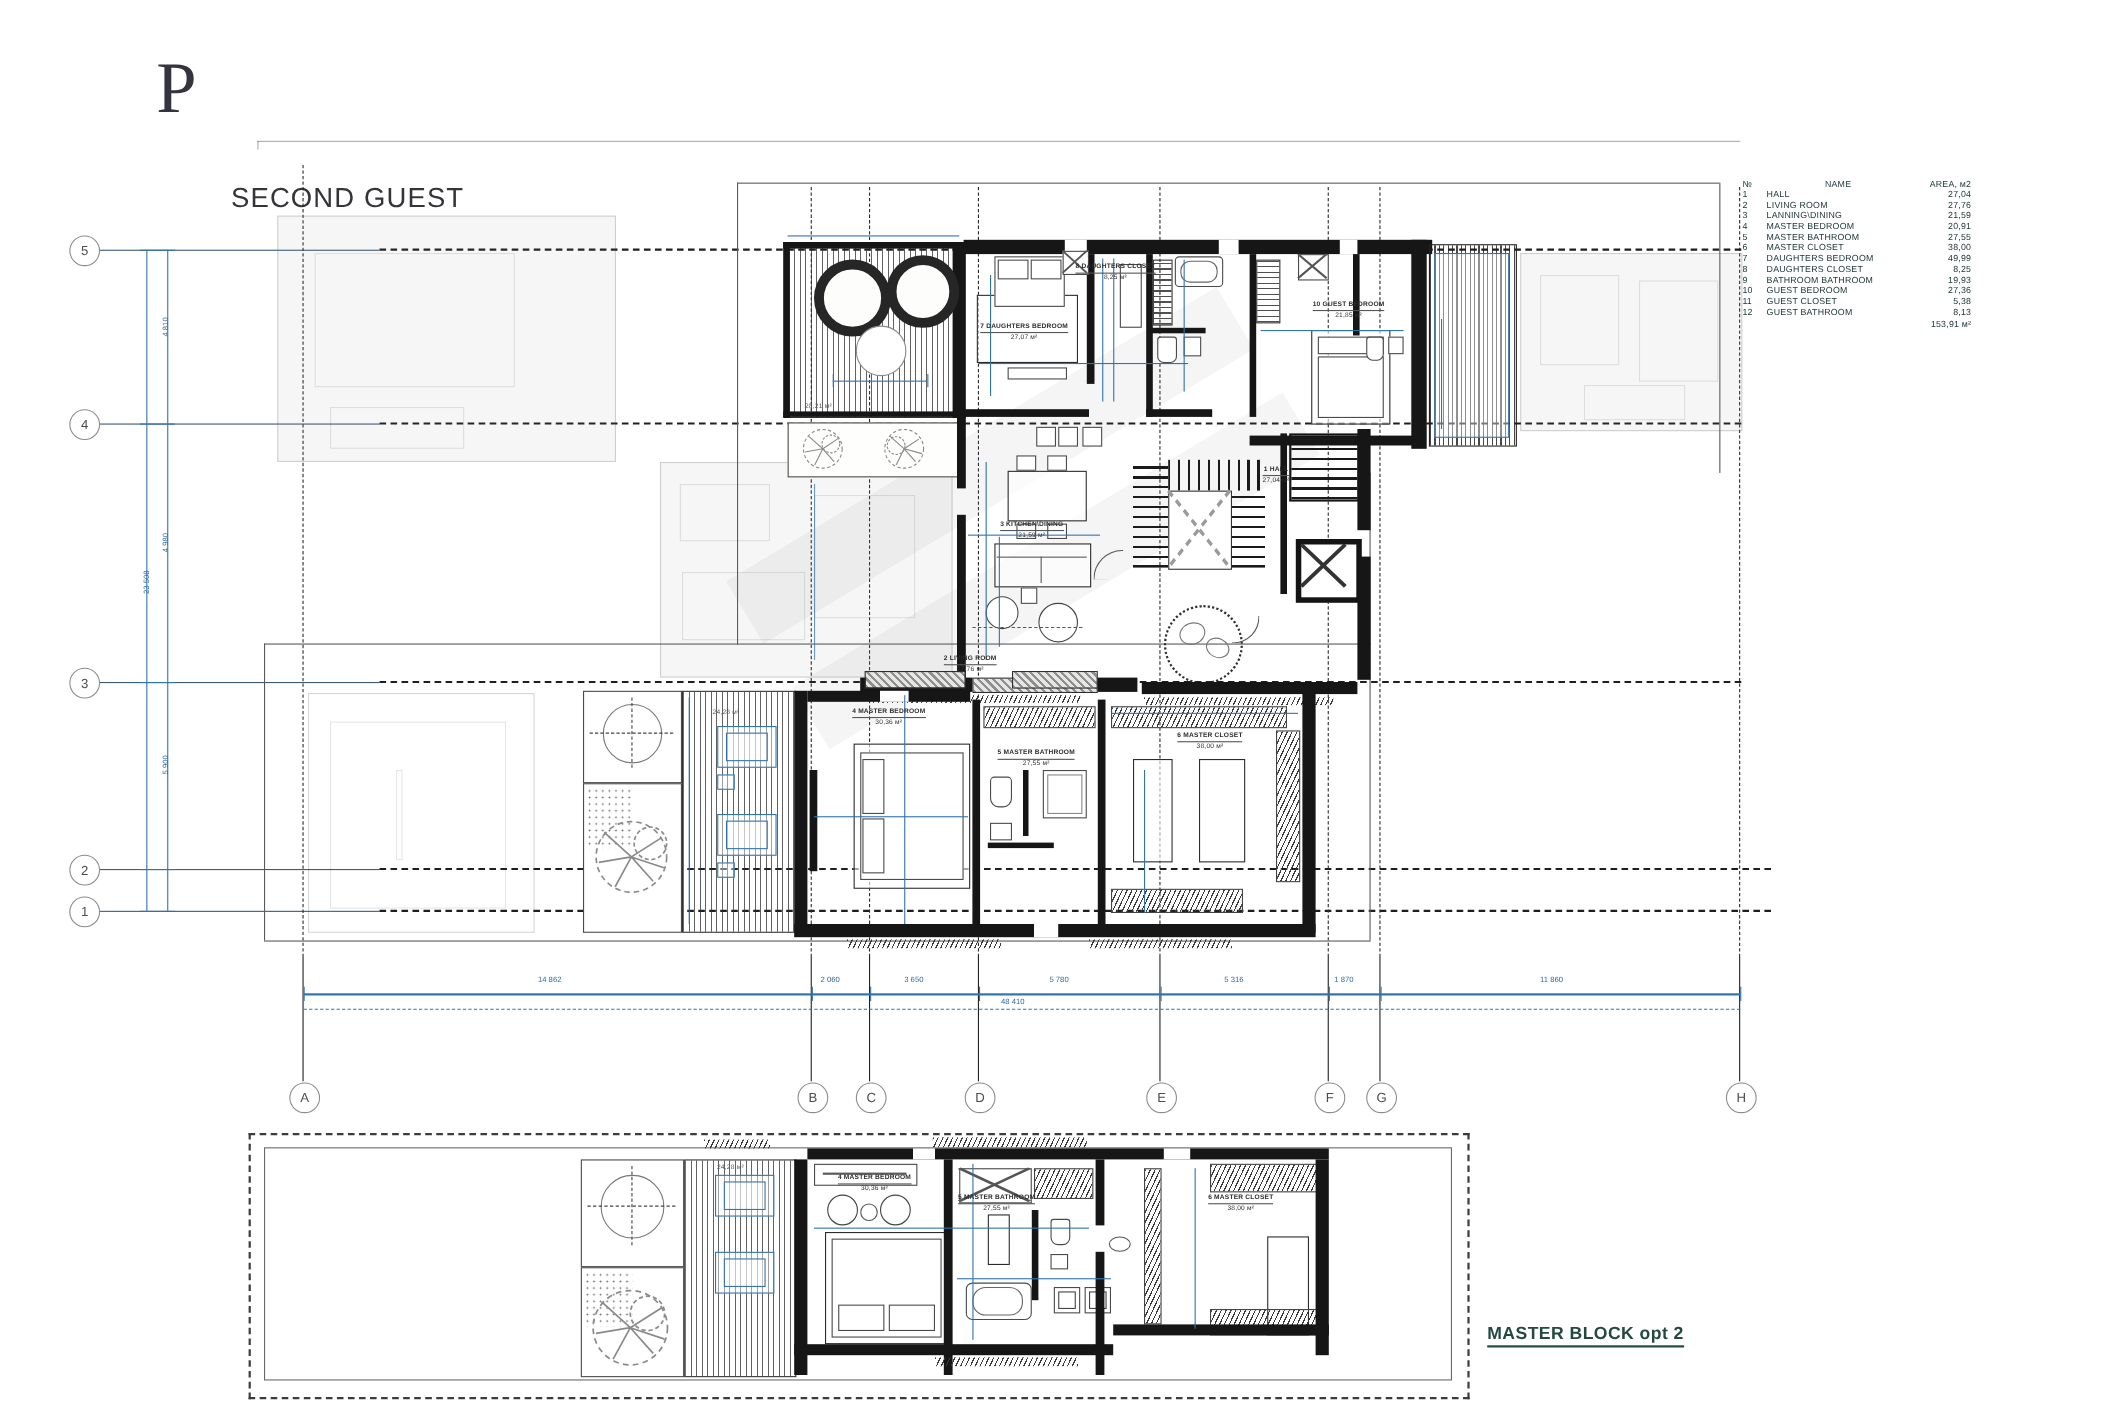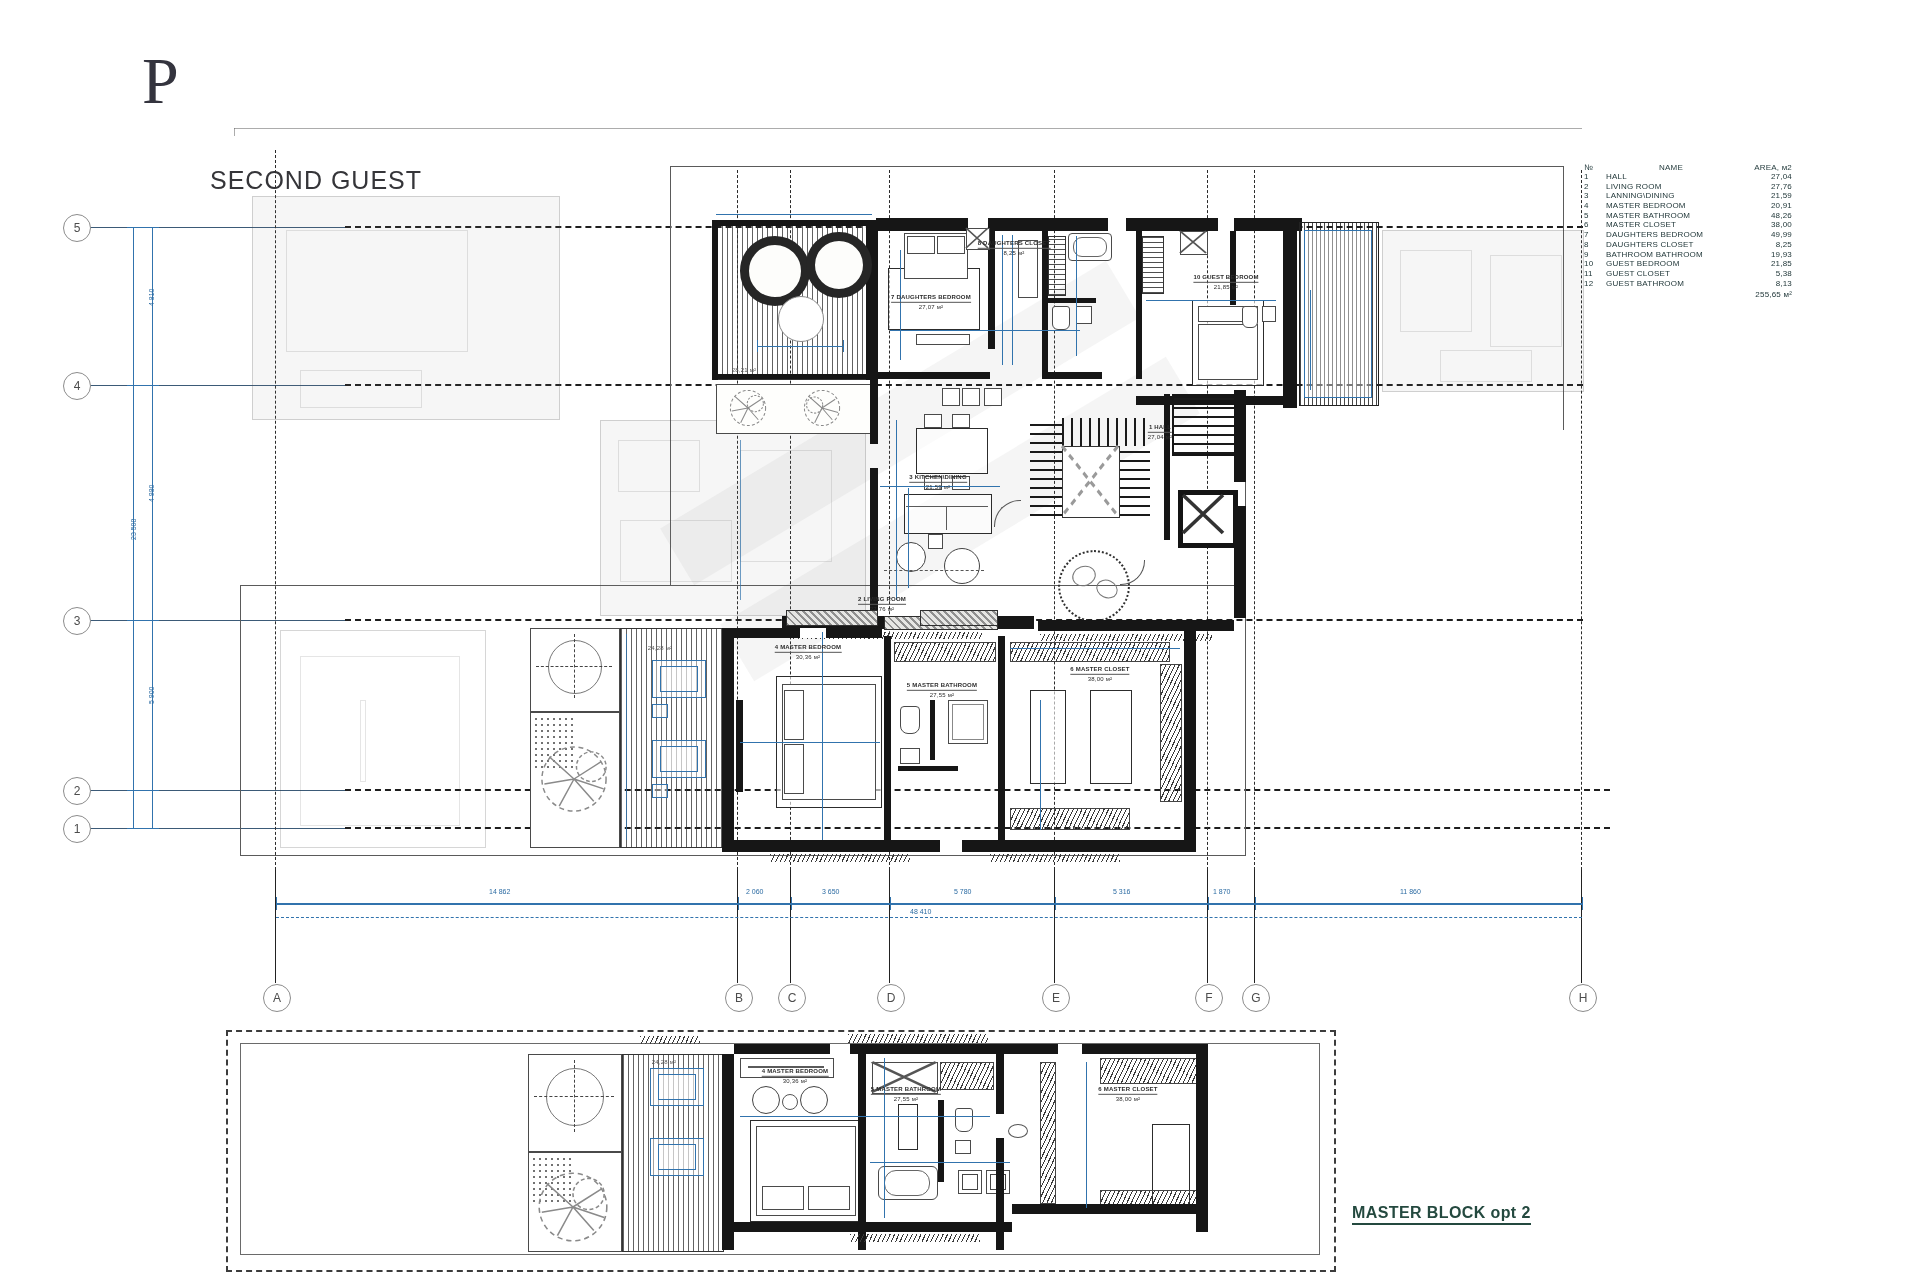--- a/index.html
+++ b/index.html
@@ -86,21 +86,21 @@
           <span class="c3">21,59</span>
         </div>
         <div class="row">
           <span class="c1">4</span>
           <span class="c2">MASTER BEDROOM</span>
           <span class="c3">20,91</span>
         </div>
         <div class="row">
           <span class="c1">5</span>
           <span class="c2">MASTER BATHROOM</span>
-          <span class="c3">48,26</span>
+          <span class="c3">27,55</span>
         </div>
         <div class="row">
           <span class="c1">6</span>
           <span class="c2">MASTER CLOSET</span>
           <span class="c3">38,00</span>
         </div>
         <div class="row">
           <span class="c1">7</span>
           <span class="c2">DAUGHTERS BEDROOM</span>
           <span class="c3">49,99</span>
@@ -111,34 +111,34 @@
           <span class="c3">8,25</span>
         </div>
         <div class="row">
           <span class="c1">9</span>
           <span class="c2">BATHROOM BATHROOM</span>
           <span class="c3">19,93</span>
         </div>
         <div class="row">
           <span class="c1">10</span>
           <span class="c2">GUEST BEDROOM</span>
-          <span class="c3">21,85</span>
+          <span class="c3">27,36</span>
         </div>
         <div class="row">
           <span class="c1">11</span>
           <span class="c2">GUEST CLOSET</span>
           <span class="c3">5,38</span>
         </div>
         <div class="row">
           <span class="c1">12</span>
           <span class="c2">GUEST BATHROOM</span>
           <span class="c3">8,13</span>
         </div>
       </div>
-    <div id="legend-total">255,65 м²</div>
+    <div id="legend-total">153,91 м²</div>
   </div>
 
   <div class="ln" style="left:234px;top:128px;width:1348px;height:1px;opacity:.5"></div>
   <div class="ln" style="left:234px;top:128px;width:1px;height:8px;opacity:.5"></div>
 
   <div id="grid-layer" class="abs">
       <div class="ln" style="left: 90px; top: 227px; width: 255px; height: 1px; background: rgb(59, 90, 119);"></div>
       <div class="dashH" style="left: 345px; top: 226px; width: 1238px;"></div>
       <div class="bub" style="left: 63px; top: 214px;">5</div>
       <div class="ln" style="left: 90px; top: 385px; width: 255px; height: 1px; background: rgb(59, 90, 119);"></div>

